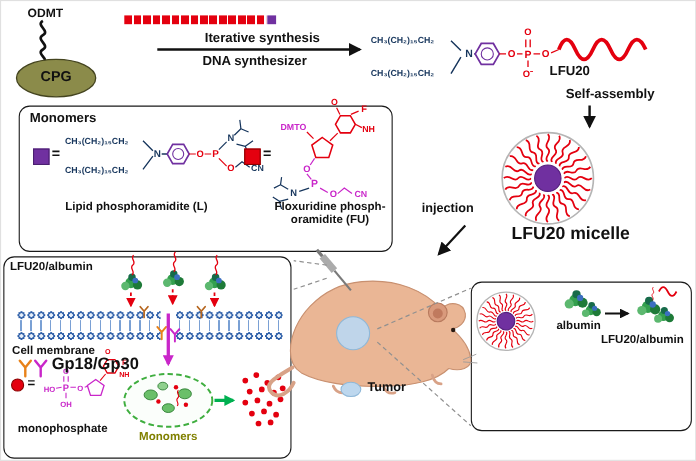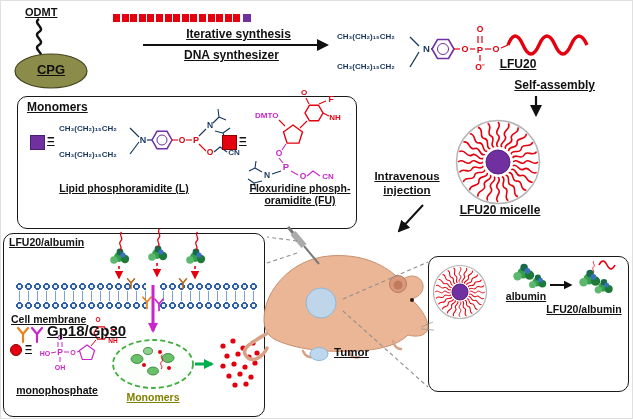--- a/index.html
+++ b/index.html
@@ -1,17 +1,17 @@
 <!DOCTYPE html>
 <html><head>
 <meta charset="utf-8">
 <style>
   html,body{margin:0;padding:0;background:#fff;}
   #fig{position:relative;width:633px;height:419px;background:#fff;border:1px solid #e0e0e0;box-sizing:border-box;overflow:hidden;font-family:"Liberation Sans",sans-serif;}
-  .t{position:absolute;color:#111;line-height:1.12;white-space:nowrap;text-decoration:underline;}
+  .t{position:absolute;color:#111;line-height:1.12;white-space:nowrap;}
   .b{font-weight:bold;}
   .c{text-align:center;}
   .box{position:absolute;border:1.6px solid #1a1a1a;border-radius:10px;background:#fff;box-sizing:border-box;}
   .strip{position:absolute;}
   svg{position:absolute;left:0;top:0;pointer-events:none;}
   svg text{font-family:"Liberation Sans",sans-serif;font-weight:bold;}
 </style>
 </head>
 <body>
 
@@ -297,22 +297,21 @@
 
   <div class="t b" style="left:26px;top:100px;font-size:12px;">Monomers</div>
   <div class="strip" style="left:29px;top:134px;width:13px;height:13px;background:#7030a0;border:1px solid #4a1f70;"></div>
   <div class="t b" style="left:46px;top:132px;font-size:13px;">=</div>
   <div class="t b c" style="left:28px;top:182px;width:190px;font-size:10.5px;">Lipid phosphoramidite (L)</div>
   <div class="strip" style="left:221px;top:134px;width:13px;height:13px;background:#e4000f;border:1px solid #8b0000;"></div>
   <div class="t b" style="left:238px;top:132px;font-size:13px;">=</div>
   <div class="t b c" style="left:242px;top:182px;width:114px;font-size:10.5px;">Floxuridine phosph-</div>
   <div class="t b c" style="left:242px;top:194px;width:114px;font-size:10.5px;">oramidite (FU)</div>
 
-  <div class="t b c" style="left:446px;top:203px;width:106px;font-size:12px;">LFU20 micelle</div>
-  <div class="t b c" style="left:362px;top:169px;width:88px;font-size:11.5px;">Intravenous</div>
+  <div class="t b c" style="left:464px;top:203px;width:106px;font-size:16px;">LFU20 micelle</div>
   <div class="t b c" style="left:362px;top:183px;width:88px;font-size:11.5px;">injection</div>
 
   <div class="t b" style="left:8px;top:236px;font-size:10.5px;">LFU20/albumin</div>
   <div class="t b" style="left:10px;top:313px;font-size:10.5px;">Cell membrane</div>
   <div class="t b" style="left:46px;top:322px;font-size:15px;">Gp18/Gp30</div>
   <div class="t b" style="left:24px;top:341px;font-size:12px;">=</div>
   <div class="t b c" style="left:0px;top:384px;width:112px;font-size:10.5px;">monophosphate</div>
   <div class="t b c" style="left:114px;top:391px;width:76px;font-size:10.5px;color:#808000;">Monomers</div>
 
   <div class="t b" style="left:333px;top:345px;font-size:11.5px;">Tumor</div>

